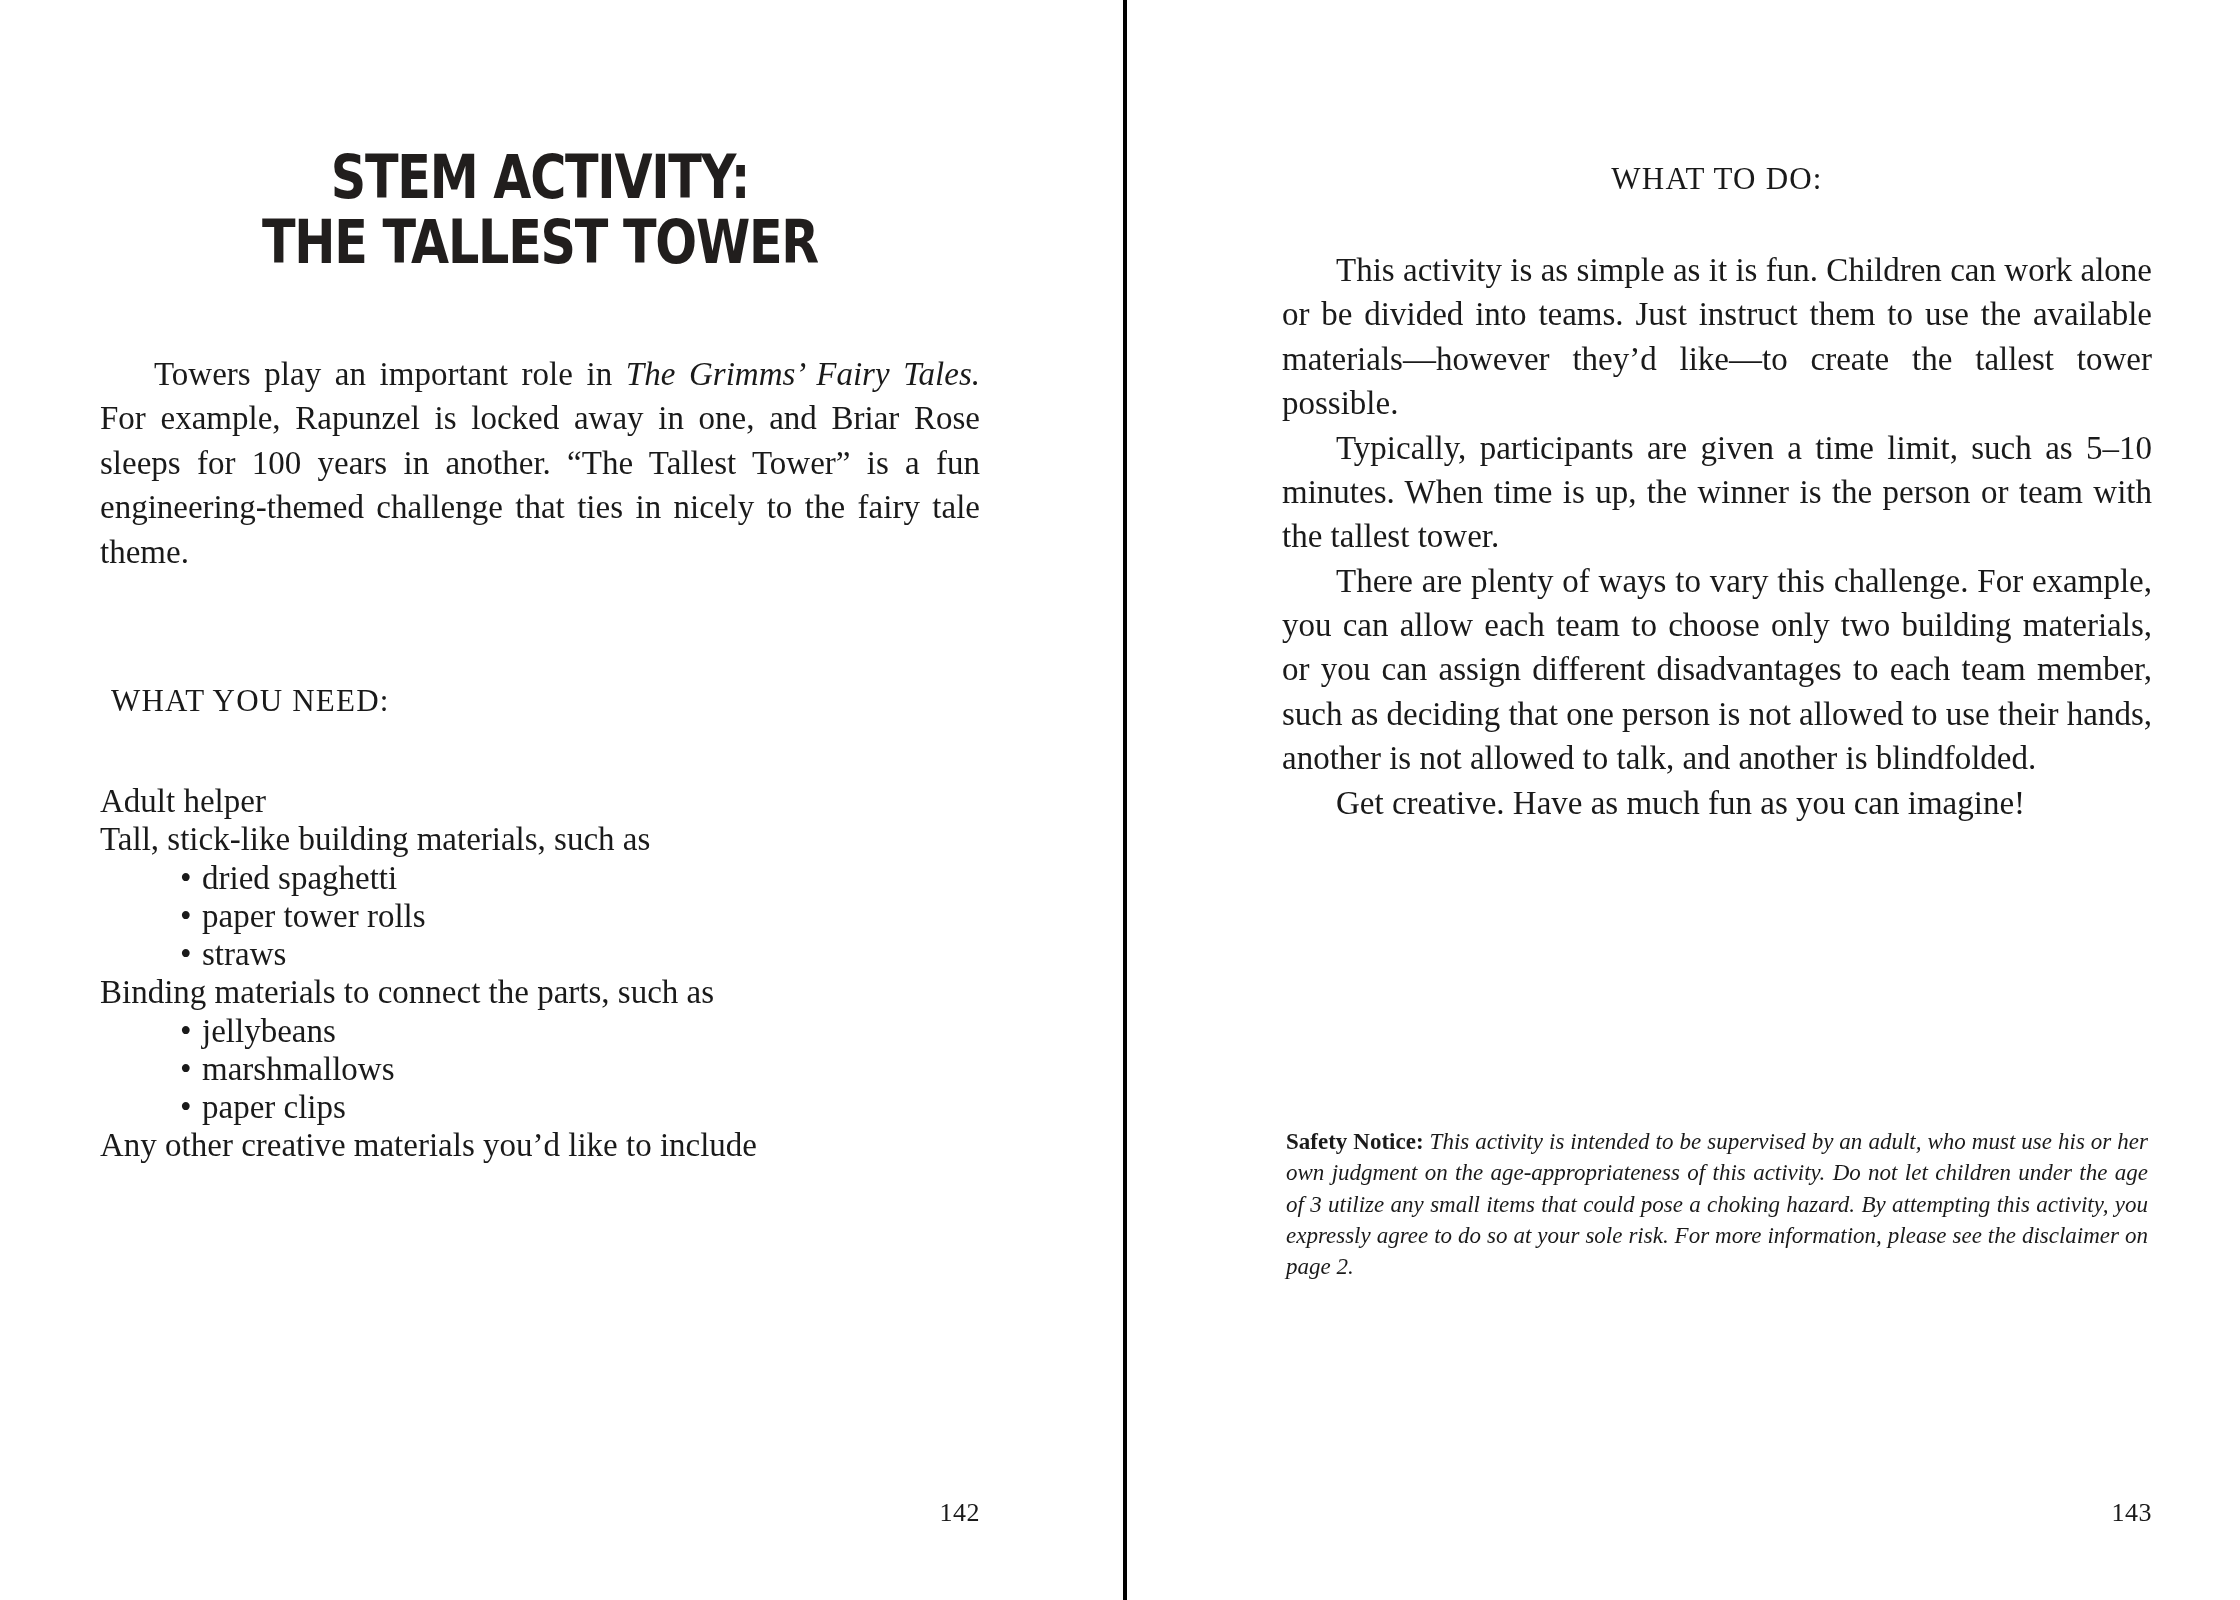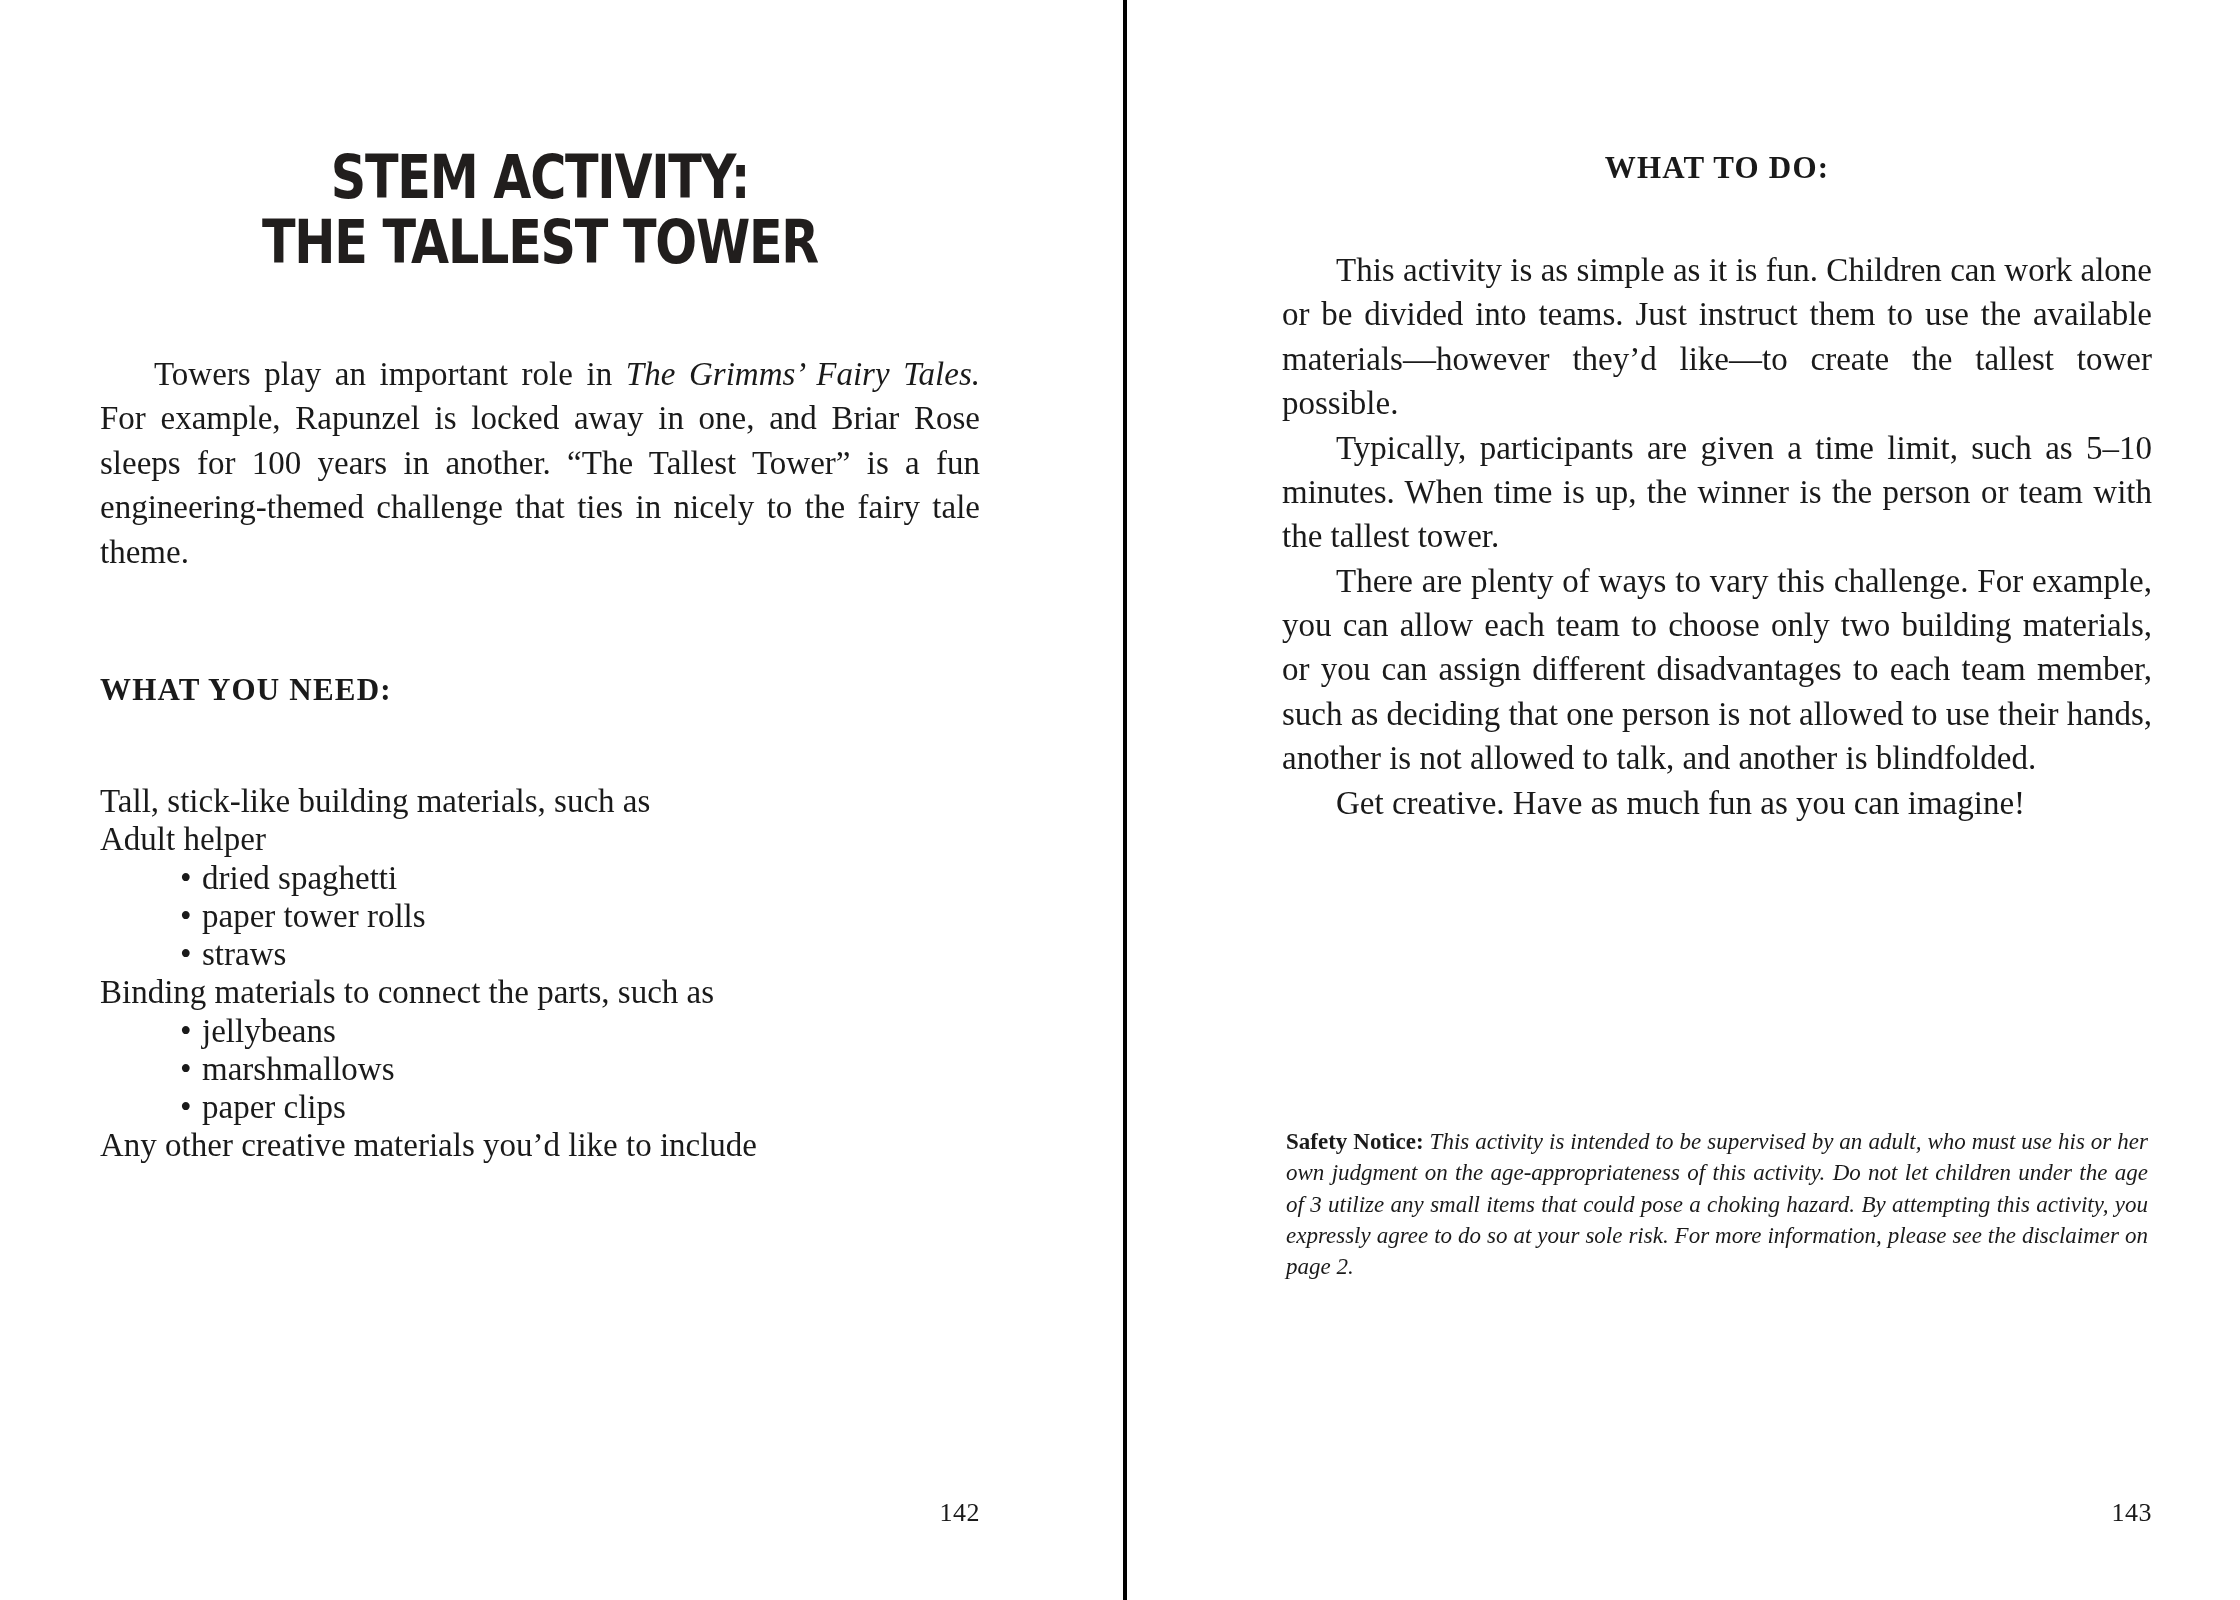--- a/index.html
+++ b/index.html
@@ -72,23 +72,23 @@
     text-align: justify;
     margin: 0;
     hyphens: none;
   }
   .body-p.indent { text-indent: 54px; }
   .body-p .it { font-style: italic; }
 
   
   .sec-head {
     font-size: 31px;
-    font-weight: 700;
+    font-weight: 400;
     letter-spacing: 1.2px;
-    margin: 0;
+    margin: 11px;
   }
 
   
   .mat-list { margin: 0; padding: 0; list-style: none; }
   .mat-list li {
     font-size: 33px;
     line-height: 1.16;
     white-space: nowrap;
   }
   .mat-list li.sub {
@@ -148,22 +148,22 @@
 
       <div class="lp-intro">
         <p class="body-p indent"><span>Towers play an important role in </span><span class="it">The Grimms’ Fairy Tales.</span><span> For example, Rapunzel is locked away in one, and Briar Rose sleeps for 100 years in another. “The Tallest Tower” is a fun engineering-themed challenge that ties in nicely to the fairy tale theme.</span></p>
       </div>
 
       <div class="lp-need">
         <p class="sec-head">WHAT YOU NEED:</p>
       </div>
 
       <ul class="mat-list lp-list" id="materials-list">
+          <li><span>Adult helper</span></li>
           <li><span>Tall, stick-like building materials, such as</span></li>
-          <li><span>Adult helper</span></li>
           <li class="sub"><span class="dot">•</span><span>dried spaghetti</span></li>
           <li class="sub"><span class="dot">•</span><span>paper tower rolls</span></li>
           <li class="sub"><span class="dot">•</span><span>straws</span></li>
           <li><span>Binding materials to connect the parts, such as</span></li>
           <li class="sub"><span class="dot">•</span><span>jellybeans</span></li>
           <li class="sub"><span class="dot">•</span><span>marshmallows</span></li>
           <li class="sub"><span class="dot">•</span><span>paper clips</span></li>
           <li><span>Any other creative materials you’d like to include</span></li>
         </ul>
 

